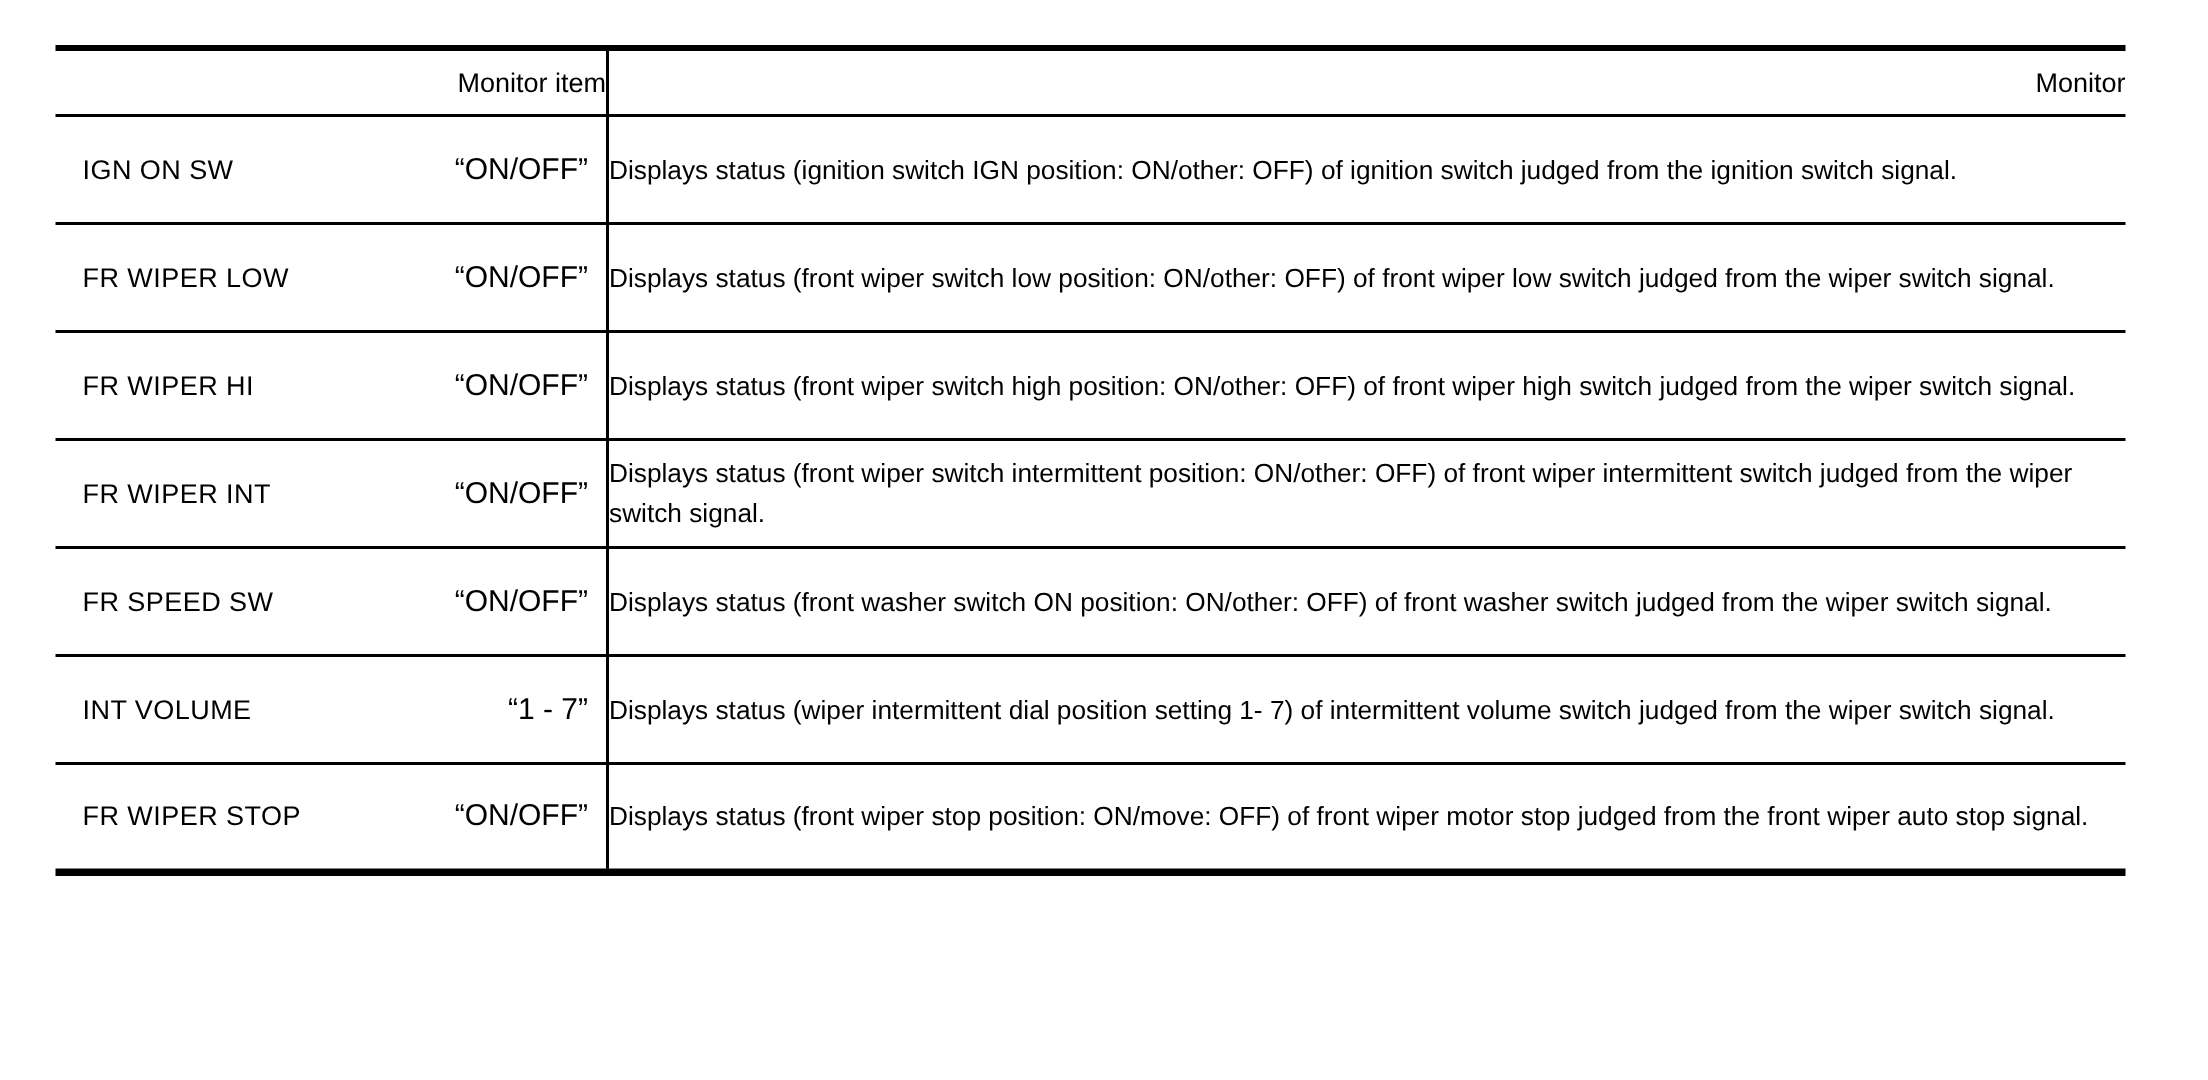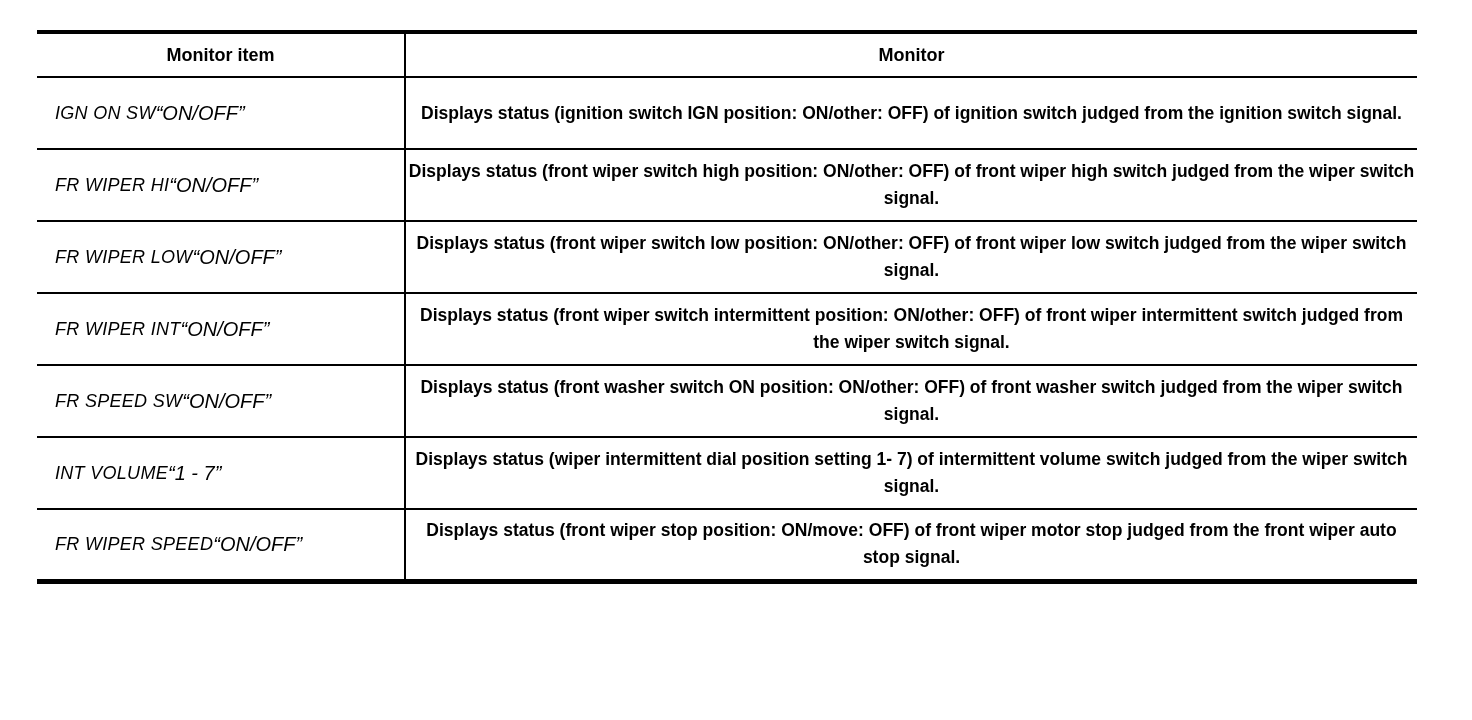--- a/index.html
+++ b/index.html
@@ -34,51 +34,50 @@
   }
   table.monitor-table tr:last-child td {
     border-bottom: none;
   }
   th.col-item, td.item-cell {
     width: 368px;
     border-right: 2px solid #000000;
   }
   th {
     height: 45px;
-    font-weight: bold;
+    font-weight: normal;
     font-size: 18px;
-    text-align: center;
+    text-align: right;
   }
   tbody tr {
     height: 72px;
   }
   tbody tr.single-line {
     height: 44px;
   }
   .item-wrap {
     display: flex;
+    justify-content: space-between;
     align-items: center;
     padding: 0 12px 0 18px;
-    font-style: italic;
   }
   .item-name {
     font-size: 18px;
     letter-spacing: 0.3px;
     white-space: nowrap;
   }
   .item-value {
     font-size: 20px;
     white-space: nowrap;
   }
   td.contents-cell {
     font-size: 17.5px;
     line-height: 27px;
     padding: 6px 14px 6px 14px;
-    text-align: center;
-    font-weight: bold;
+    text-align: left;
   }
 </style>
 </head>
 <body>
 
 <div class="page">
   <table class="monitor-table">
     <thead>
       <tr>
         <th class="col-item">Monitor item</th>
@@ -91,34 +90,34 @@
           <div class="item-wrap">
             <span class="item-name">IGN ON SW</span>
             <span class="item-value">“ON/OFF”</span>
           </div>
         </td>
         <td class="contents-cell">Displays status (ignition switch IGN position: ON/other: OFF) of ignition switch judged from the ignition switch signal.</td>
       </tr>
       <tr>
         <td class="item-cell">
           <div class="item-wrap">
+            <span class="item-name">FR WIPER LOW</span>
+            <span class="item-value">“ON/OFF”</span>
+          </div>
+        </td>
+        <td class="contents-cell">Displays status (front wiper switch low position: ON/other: OFF) of front wiper low switch judged from the wiper switch signal.</td>
+      </tr>
+      <tr>
+        <td class="item-cell">
+          <div class="item-wrap">
             <span class="item-name">FR WIPER HI</span>
             <span class="item-value">“ON/OFF”</span>
           </div>
         </td>
         <td class="contents-cell">Displays status (front wiper switch high position: ON/other: OFF) of front wiper high switch judged from the wiper switch signal.</td>
-      </tr>
-      <tr>
-        <td class="item-cell">
-          <div class="item-wrap">
-            <span class="item-name">FR WIPER LOW</span>
-            <span class="item-value">“ON/OFF”</span>
-          </div>
-        </td>
-        <td class="contents-cell">Displays status (front wiper switch low position: ON/other: OFF) of front wiper low switch judged from the wiper switch signal.</td>
       </tr>
       <tr>
         <td class="item-cell">
           <div class="item-wrap">
             <span class="item-name">FR WIPER INT</span>
             <span class="item-value">“ON/OFF”</span>
           </div>
         </td>
         <td class="contents-cell">Displays status (front wiper switch intermittent position: ON/other: OFF) of front wiper intermittent switch judged from the wiper switch signal.</td>
       </tr>
@@ -136,21 +135,21 @@
           <div class="item-wrap">
             <span class="item-name">INT VOLUME</span>
             <span class="item-value">“1 - 7”</span>
           </div>
         </td>
         <td class="contents-cell">Displays status (wiper intermittent dial position setting 1- 7) of intermittent volume switch judged from the wiper switch signal.</td>
       </tr>
       <tr>
         <td class="item-cell">
           <div class="item-wrap">
-            <span class="item-name">FR WIPER SPEED</span>
+            <span class="item-name">FR WIPER STOP</span>
             <span class="item-value">“ON/OFF”</span>
           </div>
         </td>
         <td class="contents-cell">Displays status (front wiper stop position: ON/move: OFF) of front wiper motor stop judged from the front wiper auto stop signal.</td>
       </tr>
     </tbody>
   </table>
 </div>
 
 </body></html>

